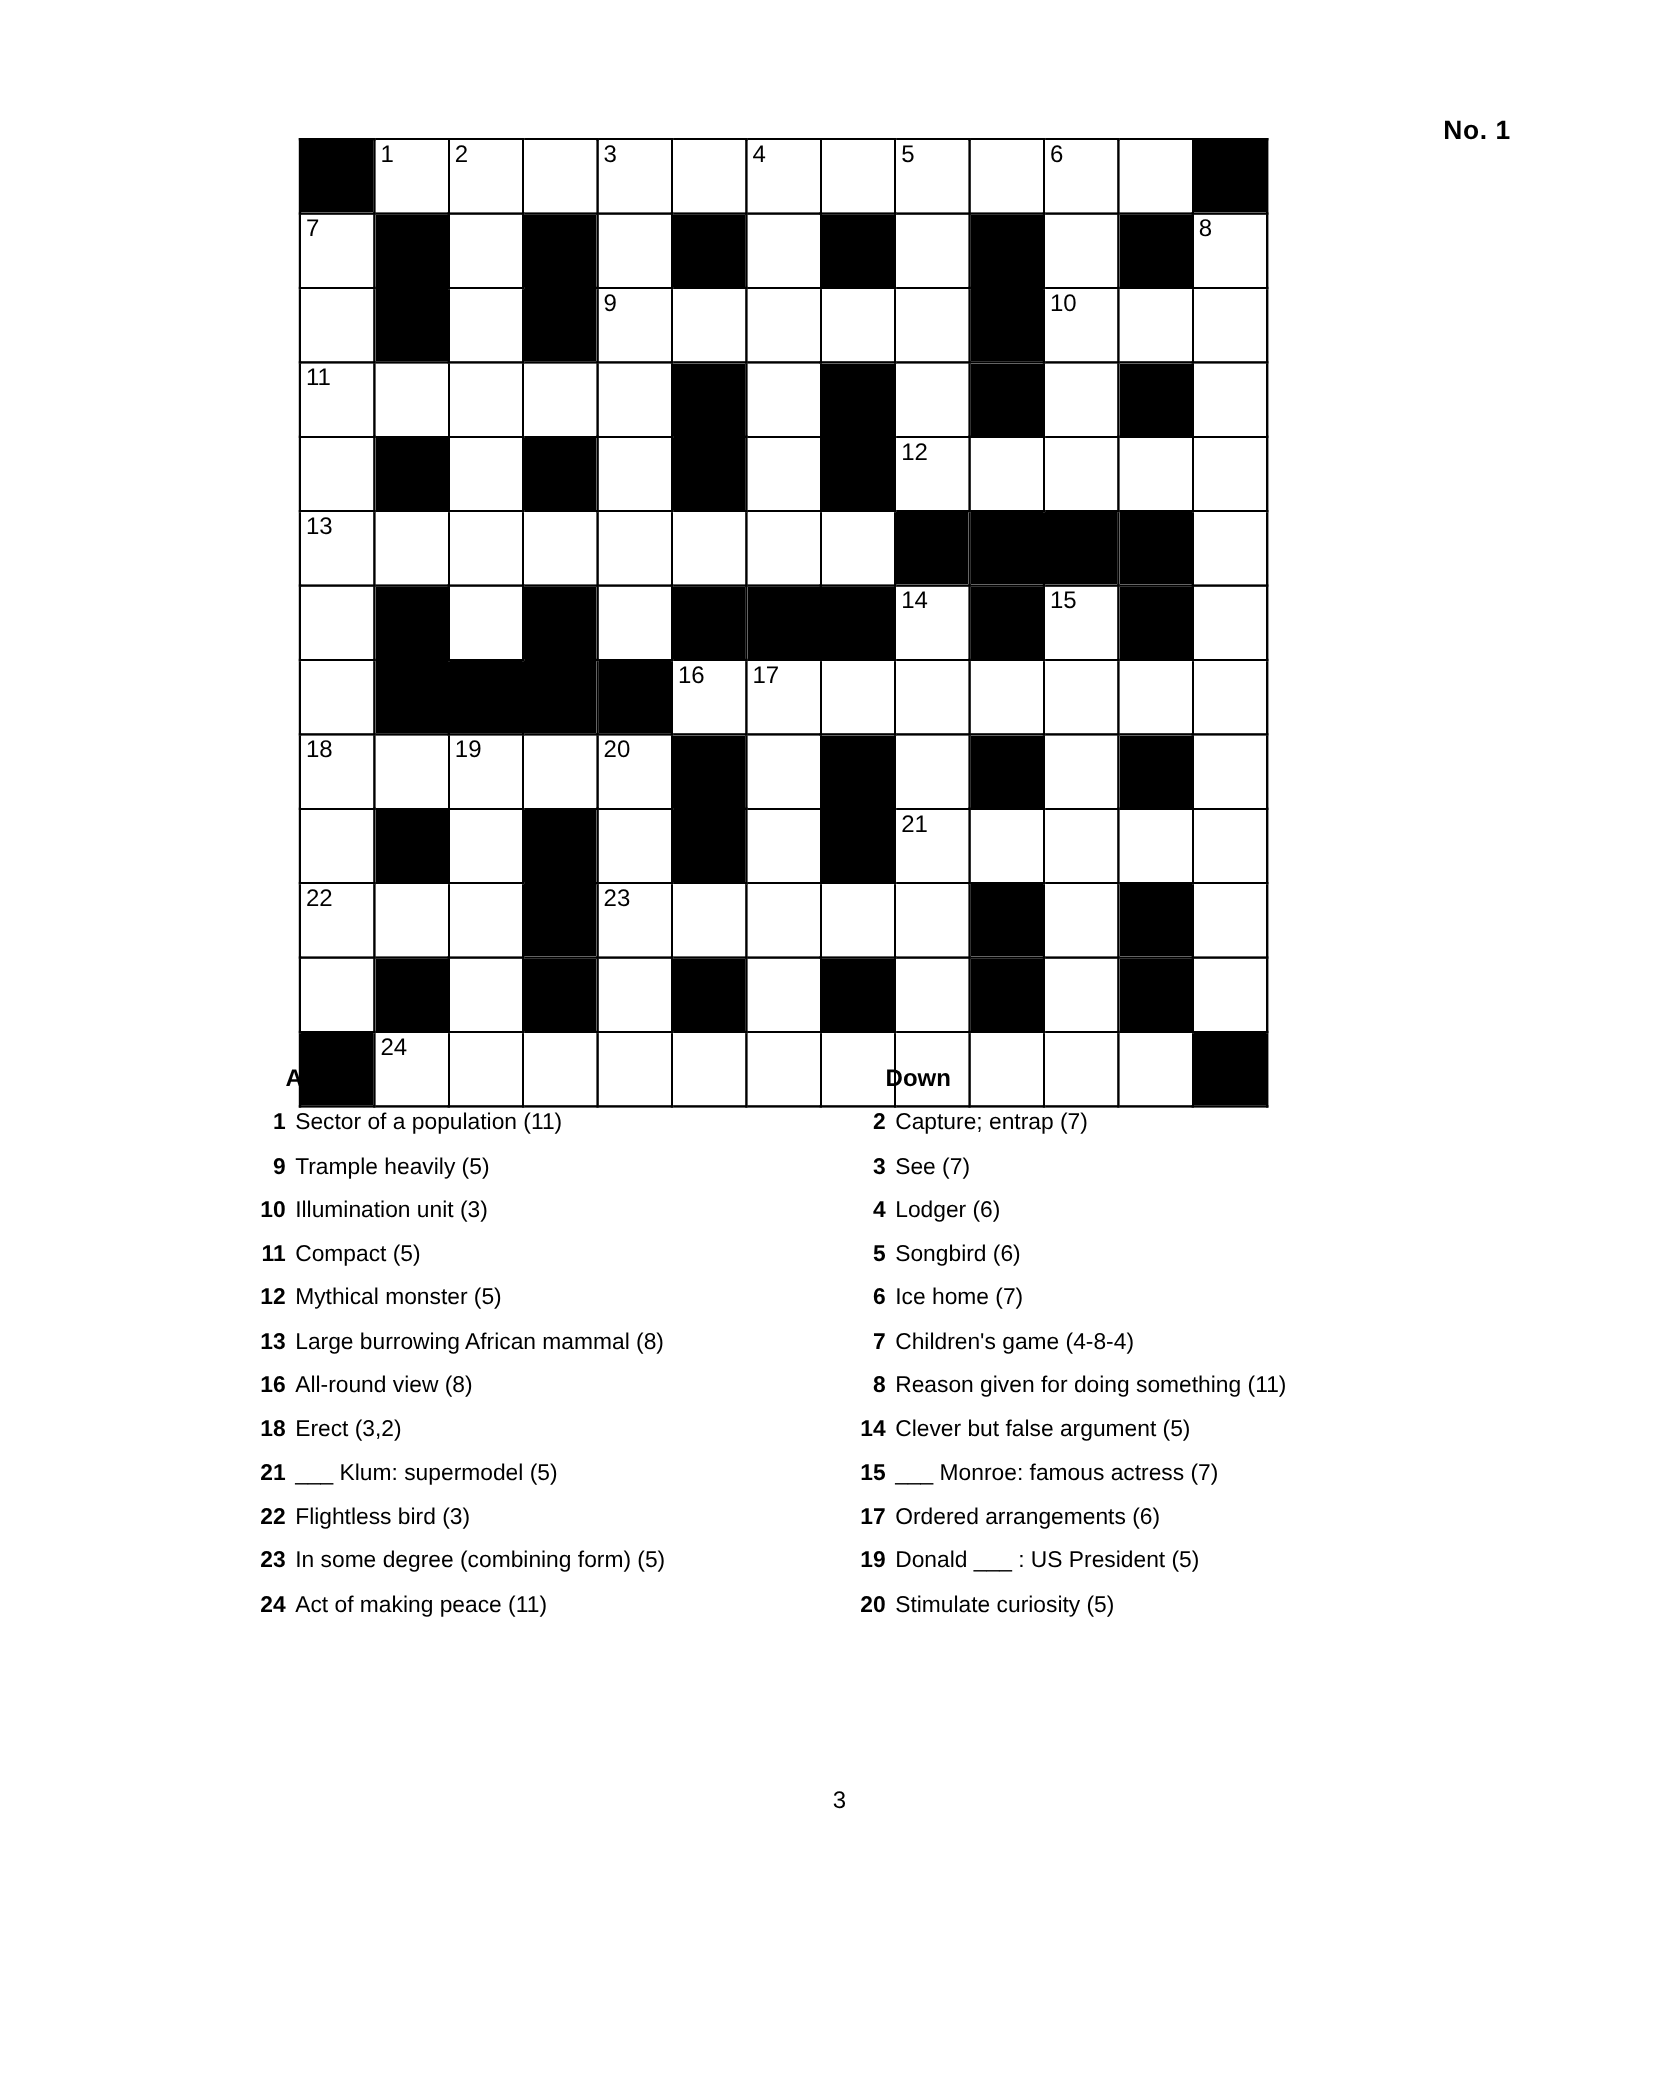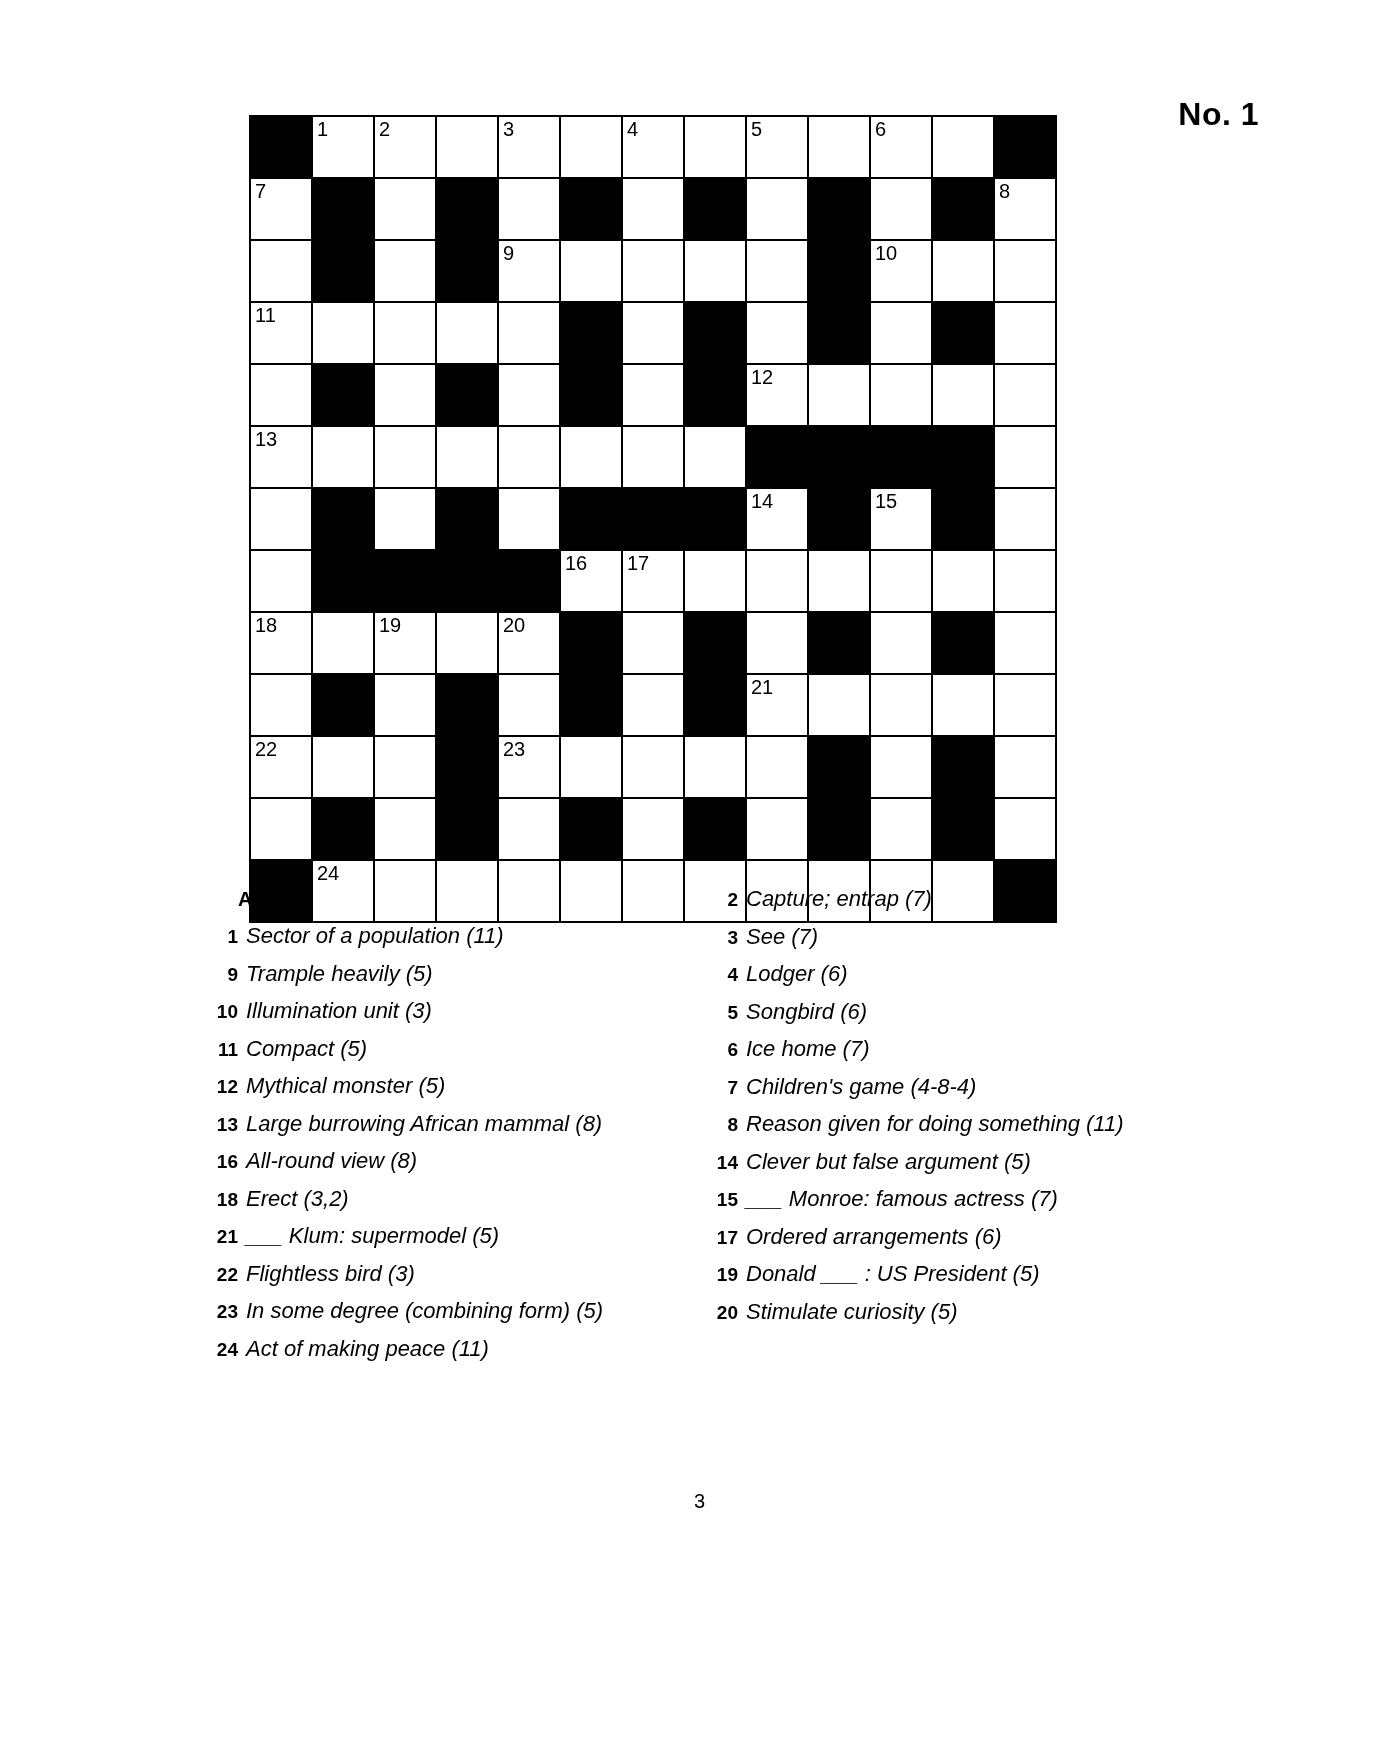--- a/index.html
+++ b/index.html
@@ -14,21 +14,21 @@
     font-family: "Liberation Sans", sans-serif;
     color: #000000;
     overflow: hidden;
   }
 
   
   #puzzle-number {
     position: absolute;
     top: 96px;
     right: 140px;
-    font-size: 32px;
+    font-size: 22px;
     font-weight: bold;
     letter-spacing: 0.5px;
   }
 
   
   #grid-wrap {
     position: absolute;
     left: 249px;
     top: 115px;
   }
@@ -86,23 +86,22 @@
   }
   .clue-num {
     width: 38px;
     text-align: right;
     font-size: 19px;
     font-weight: bold;
     padding-right: 8px;
     flex: none;
   }
   .clue-text {
-    font-size: 22px;
+    font-size: 19px;
     line-height: 22px;
-    font-style: italic;
   }
 
   
   #page-footer {
     position: absolute;
     top: 1490px;
     left: 0;
     width: 1399px;
     text-align: center;
     font-size: 20px;
@@ -412,20 +411,21 @@
             <div class="clue-num">23</div>
             <div class="clue-text">In some degree (combining form) (5)</div>
           </div>
           <div class="clue-row">
             <div class="clue-num">24</div>
             <div class="clue-text">Act of making peace (11)</div>
           </div>
         </div>
     </div>
     <div class="clue-col down">
+      <div class="clue-heading">Down</div>
       <div id="down-list">
           <div class="clue-row">
             <div class="clue-num">2</div>
             <div class="clue-text">Capture; entrap (7)</div>
           </div>
           <div class="clue-row">
             <div class="clue-num">3</div>
             <div class="clue-text">See (7)</div>
           </div>
           <div class="clue-row">

